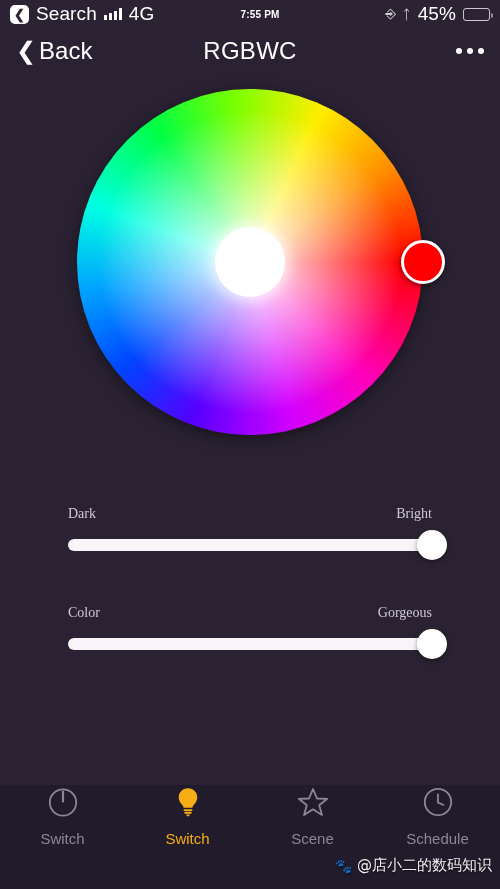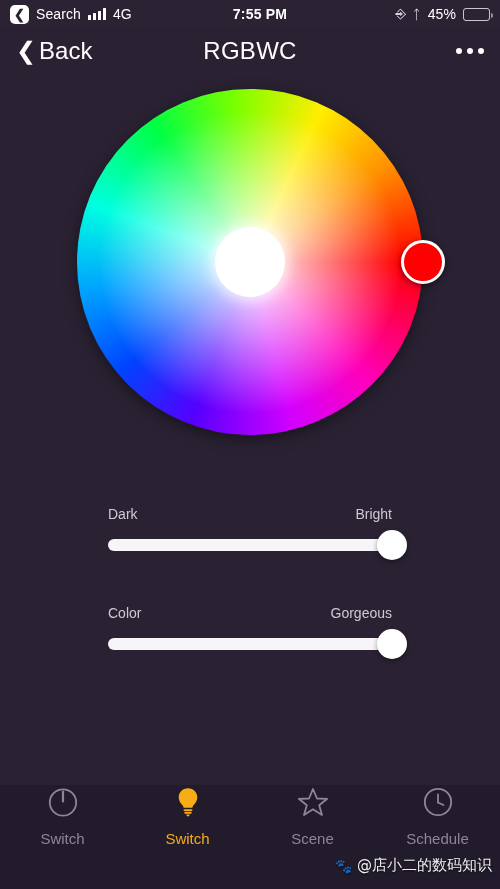--- a/index.html
+++ b/index.html
@@ -19,30 +19,30 @@
     padding:0 10px;
     background:#2b2333;
     position:relative;
   }
   .sb-left{ display:flex; align-items:center; gap:7px; }
   .sb-backbox{
     width:19px; height:19px; border-radius:5px; background:#ffffff;
     display:flex; align-items:center; justify-content:center;
     color:#2b2333; font-size:13px; line-height:1; font-weight:bold;
   }
-  .sb-text{ font-size:14px; letter-spacing:.1px; }
+  .sb-text{ font-size:19px; letter-spacing:.1px; }
   .bars{ display:flex; align-items:flex-end; gap:2px; height:12px; }
   .bars i{ display:block; width:3px; background:#ffffff; border-radius:.5px; }
   .bars i:nth-child(1){ height:5px; }
   .bars i:nth-child(2){ height:7px; }
   .bars i:nth-child(3){ height:9px; }
   .bars i:nth-child(4){ height:12px; }
   .sb-center{
     position:absolute; left:0; right:0; text-align:center;
-    font-size:14px; font-weight:600; letter-spacing:.2px;
+    font-size:10px; font-weight:600; letter-spacing:.2px;
     pointer-events:none;
     padding-left:20px;
   }
   .sb-right{ margin-left:auto; display:flex; align-items:center; gap:7px; z-index:2; }
   .sb-right .glyph{ font-size:13px; }
   .batt{
     width:27px; height:13px; border:1.4px solid rgba(255,255,255,.75);
     border-radius:3px; position:relative; padding:1.5px;
   }
   .batt:after{
@@ -95,21 +95,21 @@
     position:absolute; top:50%; left:100%;
     width:44px; height:44px; margin:-22px 0 0 -22px;
     border-radius:50%;
     background:#ff0a0a;
     border:3px solid #ffffff;
     box-shadow:0 2px 6px rgba(0,0,0,.5);
     cursor:pointer;
   }
 
   
-  .sliders{ padding:0 108px; }
+  .sliders{ padding:0 68px;font-family:Liberation Serif, serif; }
   .slider-block{ margin-bottom:54px; }
   .slider-labels{
     display:flex; justify-content:space-between;
     font-size:14px; color:#cfc9d6; margin-bottom:17px;
   }
   .slider-track{
     position:relative; height:12px; background:#f7f5f8;
     border-radius:6px; cursor:pointer;
   }
   .slider-thumb{

